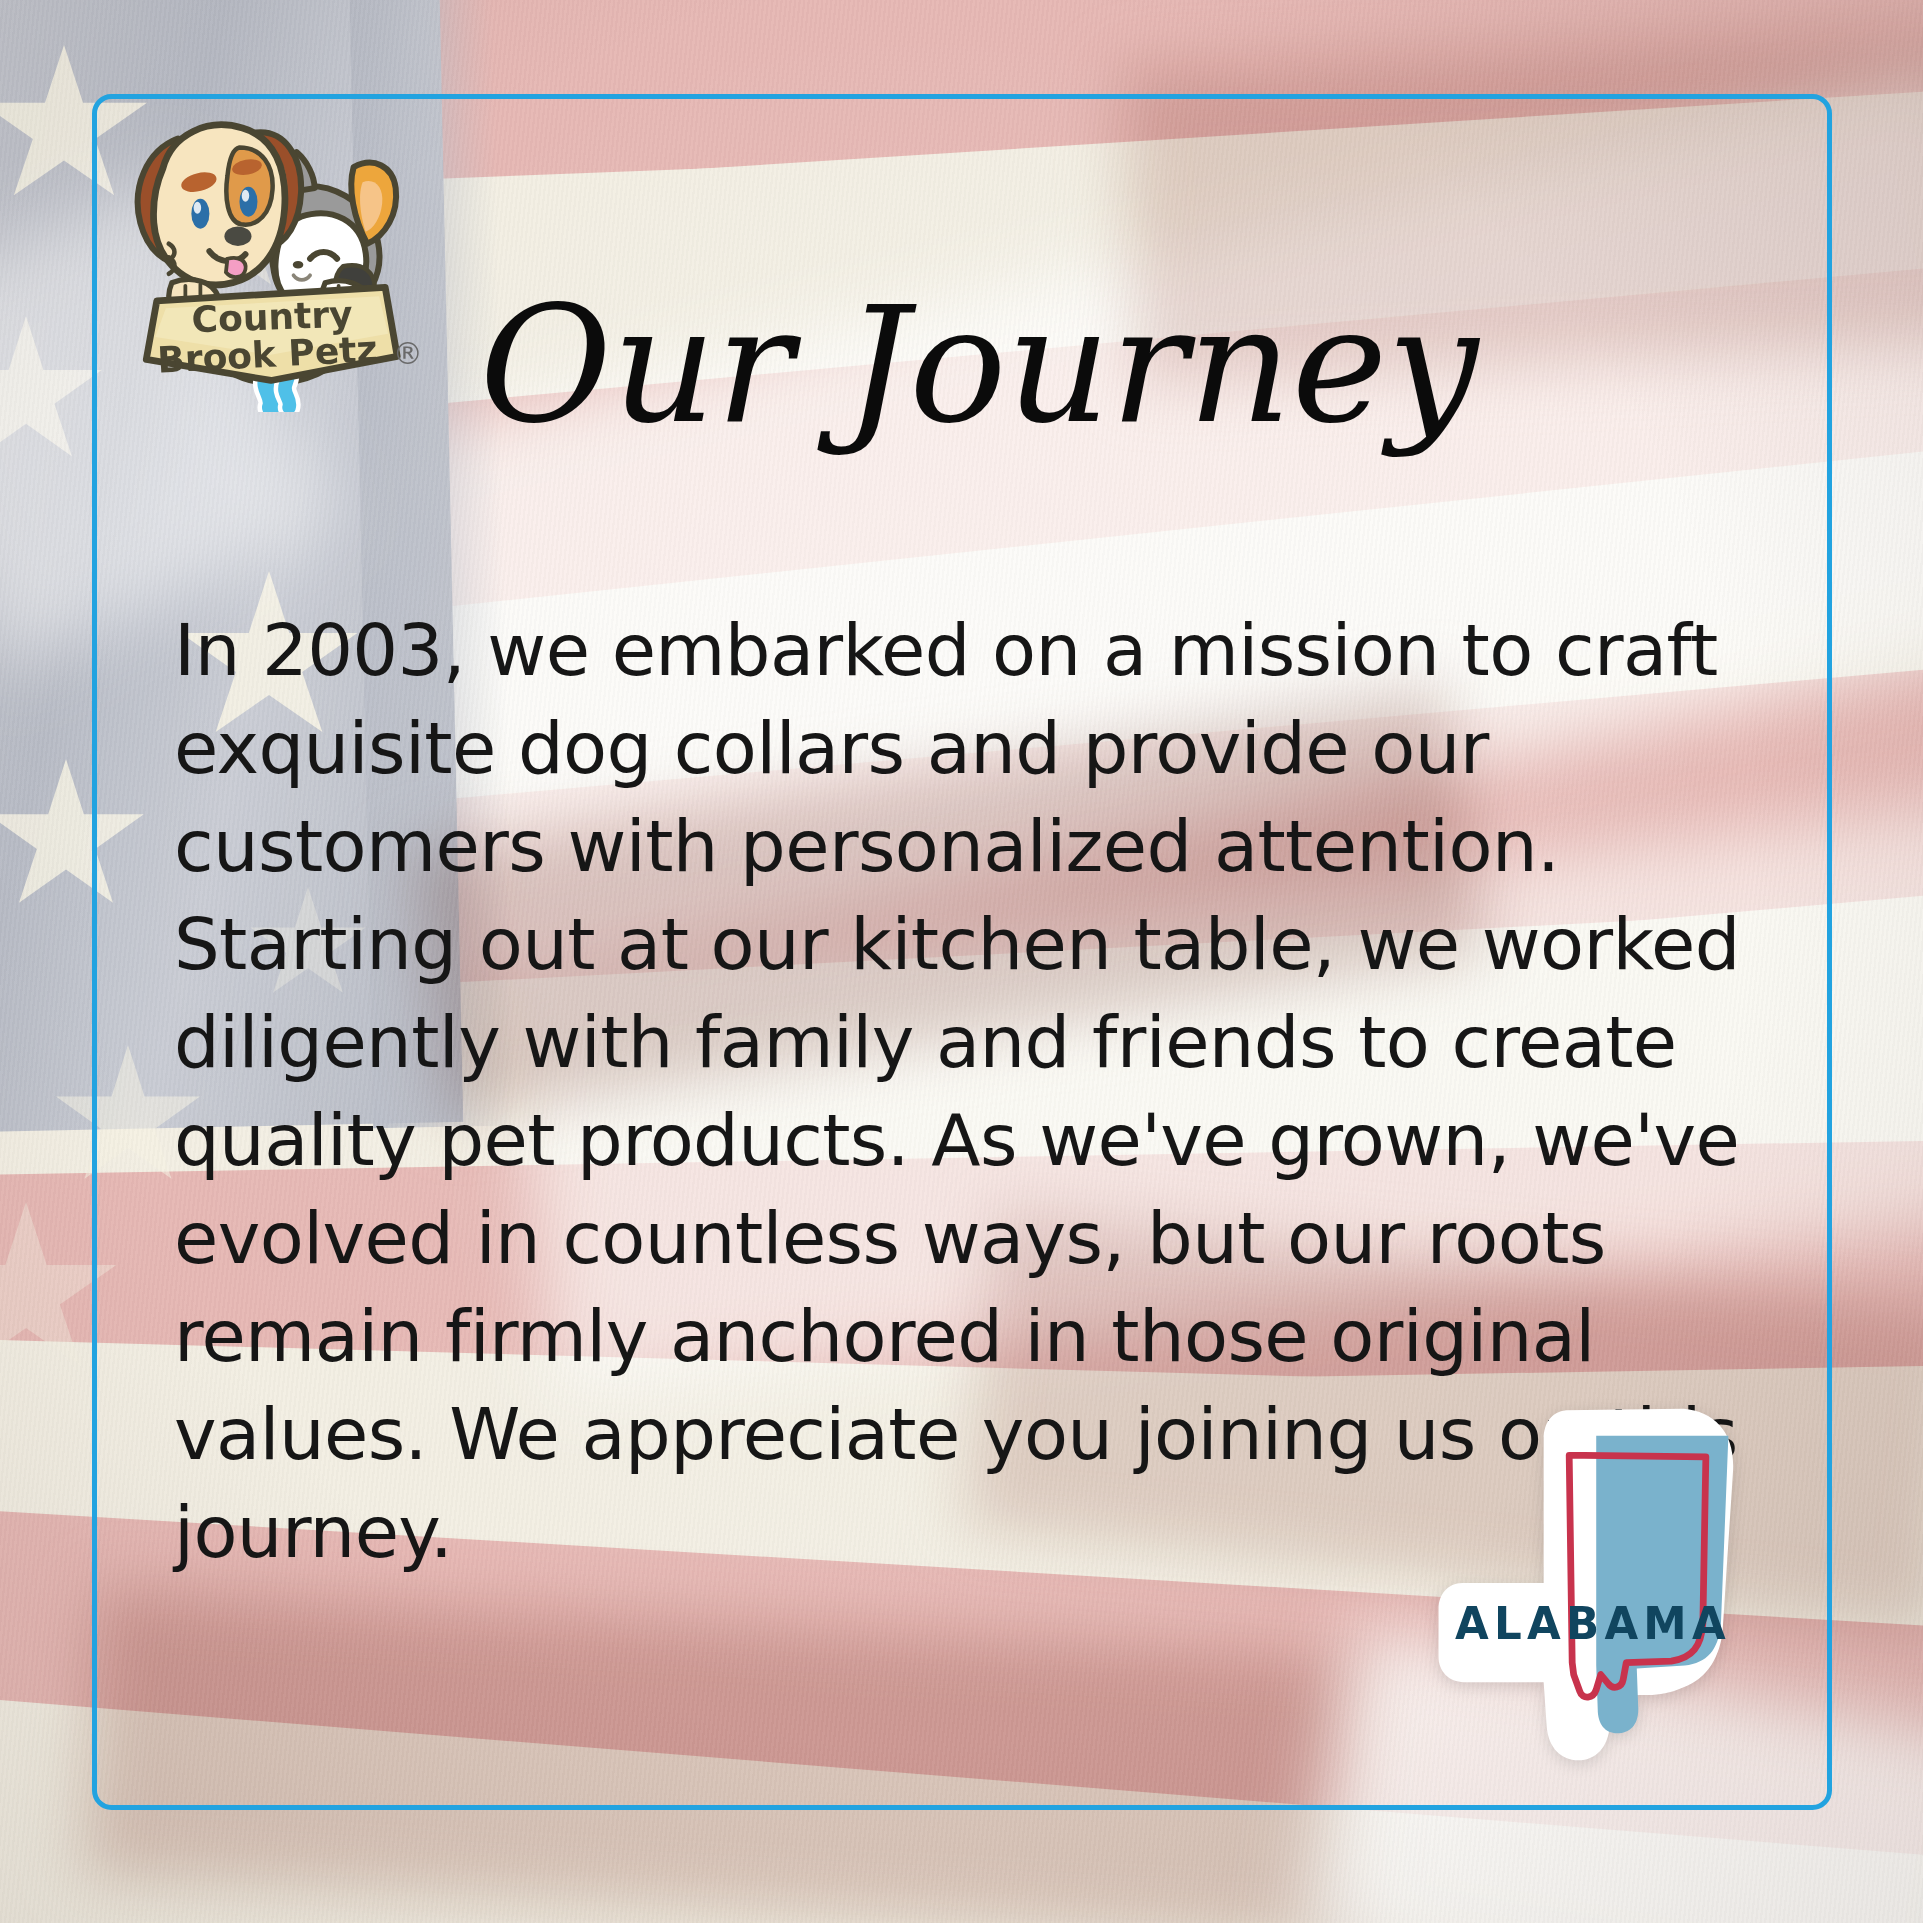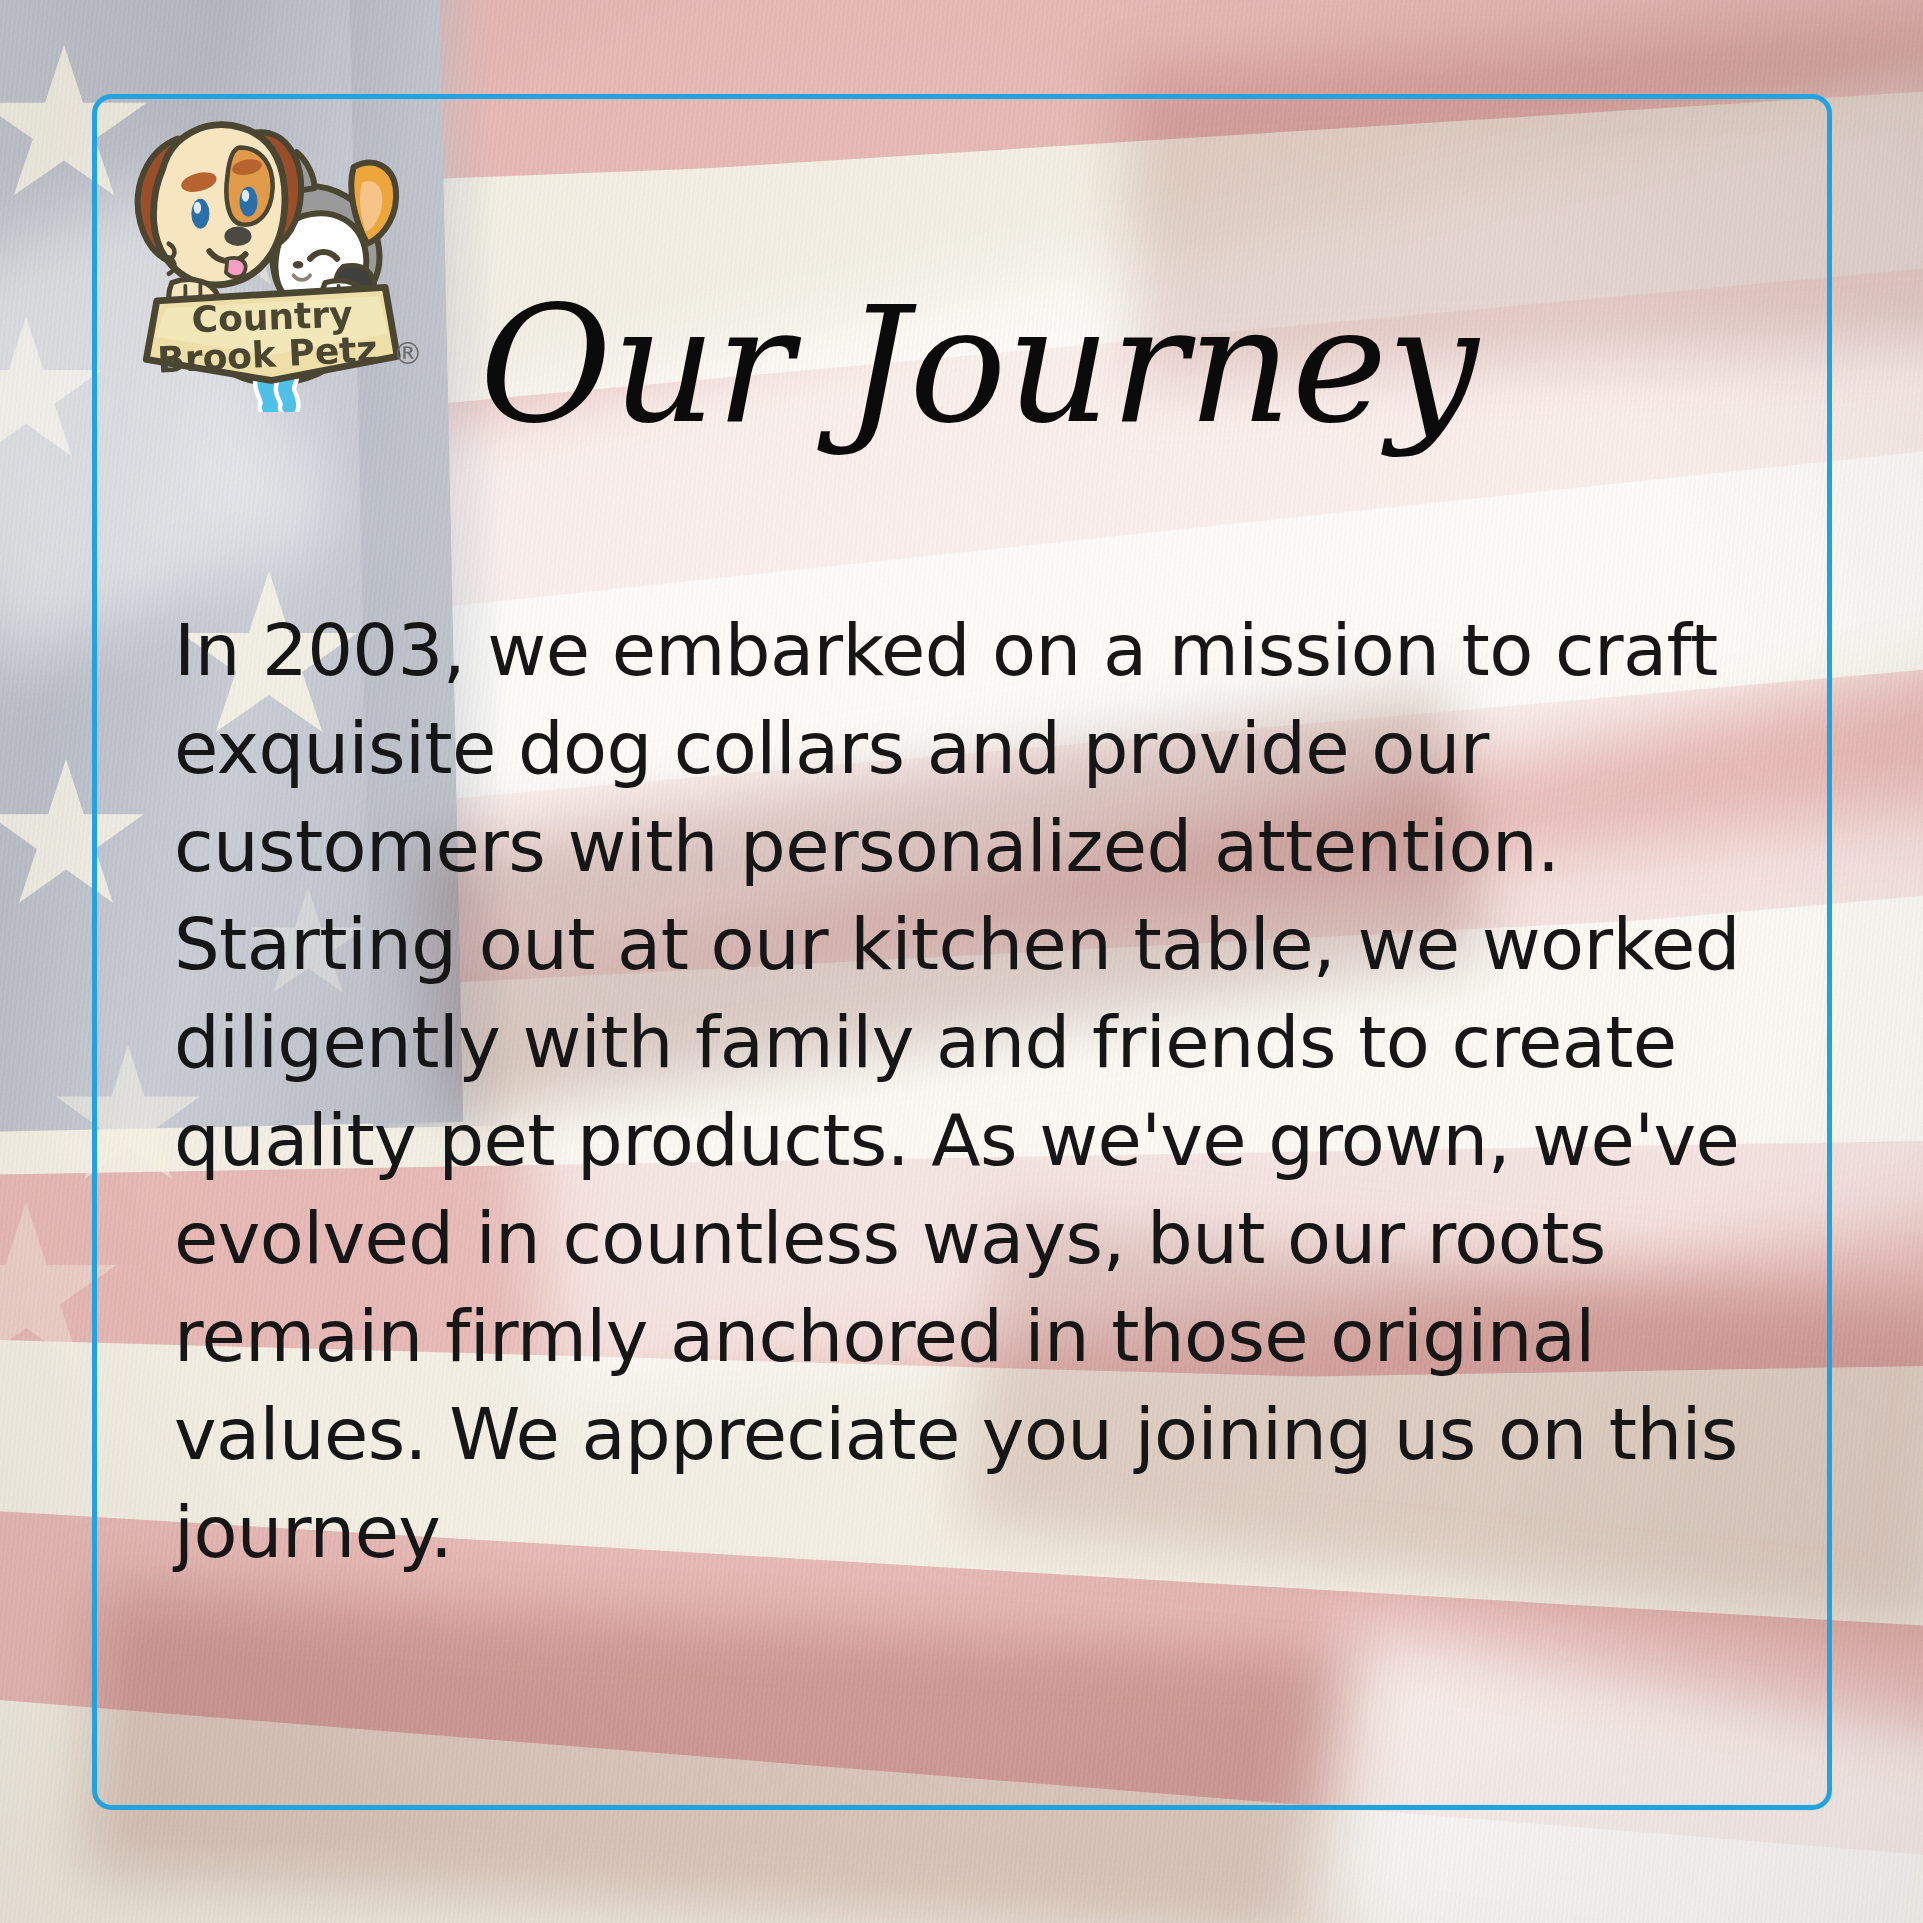--- a/index.html
+++ b/index.html
@@ -292,15 +292,33 @@
   </div>
 
   <div class="title">
     <svg viewBox="0 0 1500 330" xmlns="http://www.w3.org/2000/svg">
       <text class="title-text" x="10" y="230">Our Journey</text>
     </svg>
   </div>
 
   <div class="body-copy">In 2003, we embarked on a mission to craft exquisite dog collars and provide our customers with personalized attention. Starting out at our kitchen table, we worked diligently with family and friends to create quality pet products. As we've grown, we've evolved in countless ways, but our roots remain firmly anchored in those original values. We appreciate you joining us on this journey.</div>
 
+  <div class="sticker">
+    <svg viewBox="0 0 530 520" xmlns="http://www.w3.org/2000/svg" aria-label="Alabama state sticker">
+
+      <path d="M196 32 C176 34 166 50 166 70 L166 262 L58 262 C38 262 26 278 26 296 L26 360
+               C26 380 40 394 60 394 L166 394 L170 452 C172 482 190 498 212 498
+               C236 498 252 480 254 452 L262 408 C286 412 318 414 344 404
+               C382 392 398 366 404 330 L418 116 C422 64 396 34 352 30 Z" fill="#ffffff"></path>
+
+      <path d="M258 66 L412 66 L402 318 C398 352 384 368 354 372 L290 376 L292 430
+               C292 452 280 462 264 462 C248 462 238 450 238 430 L236 372 L236 66 Z" fill="#7ab2cc"></path>
+
+      <path d="M220 92 L382 94 L378 316 C376 346 364 362 336 366 L276 368 L272 390
+               C270 402 258 404 252 396 L242 384 L236 404 C232 416 218 418 214 406
+               L206 384 L204 368 L200 92 Z" fill="none" stroke="#c8334d" stroke-width="9" stroke-linejoin="round" stroke-linecap="round"></path>
+
+      <text class="sticker-label" x="48" y="336">ALABAMA</text>
+    </svg>
+  </div>
 
 </div>
 
 
 </body></html>

